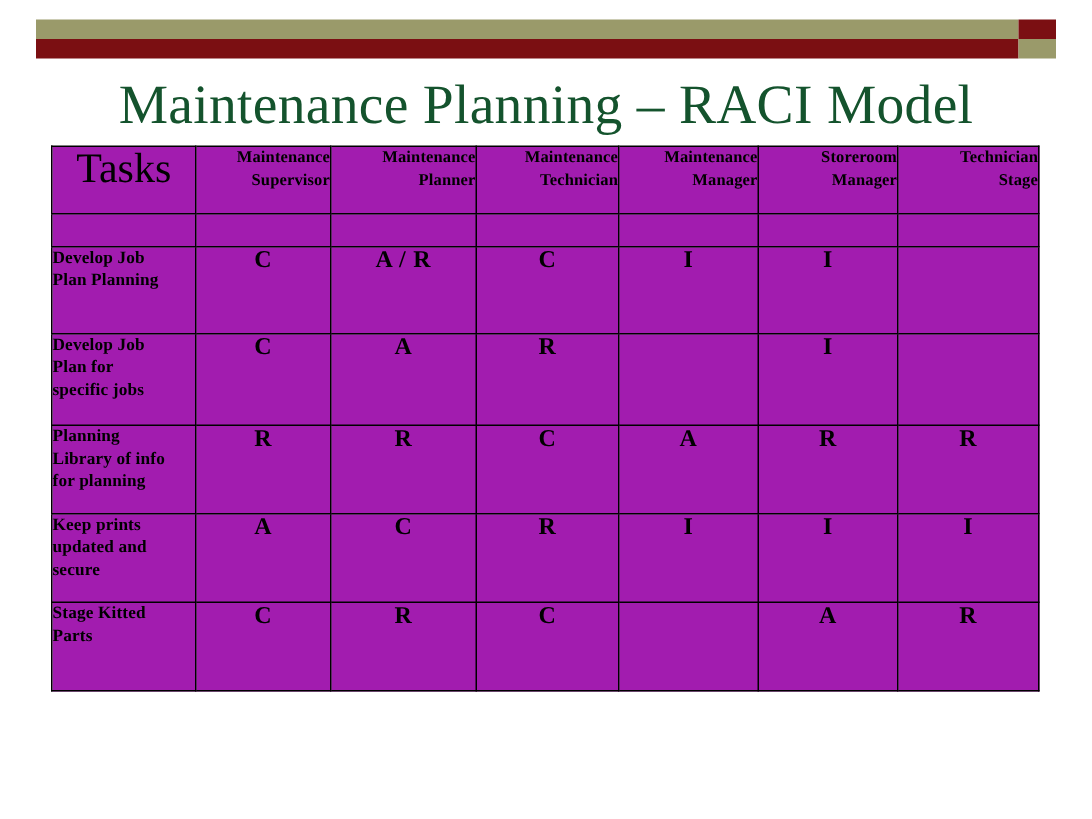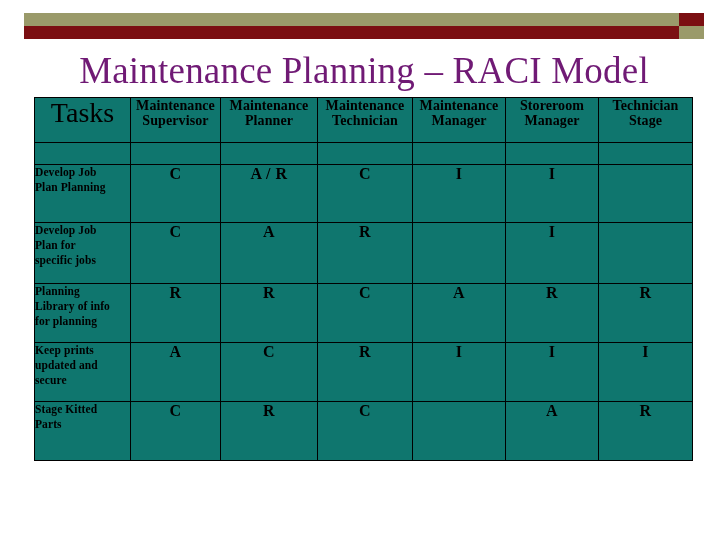--- a/index.html
+++ b/index.html
@@ -58,21 +58,21 @@
   }
   table.raci {
     border-collapse: collapse;
     table-layout: fixed;
     width: 658px;
   }
   table.raci td, table.raci th {
     border: 1.5px solid #000000;
     padding: 0;
     vertical-align: top;
-    background: #0f766e;
+    background: #a21caf;
   }
 
   
   col.c-task { width: 96px; }
   col.c-1 { width: 90px; }
   col.c-2 { width: 97px; }
   col.c-3 { width: 95px; }
   col.c-4 { width: 93px; }
   col.c-5 { width: 93px; }
   col.c-6 { width: 94px; }
@@ -85,23 +85,23 @@
   }
   .hdr-tasks {
     font-size: 28px;
     font-weight: normal;
     text-align: center;
     vertical-align: middle;
     line-height: 30px;
     padding-bottom: 2px;
   }
   .hdr-role {
-    font-size: 14px;
+    font-size: 11px;
     font-weight: bold;
-    text-align: center;
+    text-align: right;
     vertical-align: middle;
     line-height: 15px;
     padding: 0 0 0 6px;
     letter-spacing: 0.1px;
   }
   .hdr-role span { display: block; }
 
   
   .spacer-row td {
     height: 21px;
@@ -142,21 +142,21 @@
   <div class="deco-stripe top">
     <div class="deco-seg-long" style="background: rgb(154, 154, 106);"></div>
     <div class="deco-seg-cap" style="background: rgb(123, 15, 18);"></div>
   </div>
   <div class="deco-stripe bottom">
     <div class="deco-seg-long" style="background: rgb(123, 15, 18);"></div>
     <div class="deco-seg-cap" style="background: rgb(154, 154, 106);"></div>
   </div>
 </div>
 
-<div class="slide-title" style="color: #701a75;">Maintenance Planning – RACI Model</div>
+<div class="slide-title" style="color: #14532d;">Maintenance Planning – RACI Model</div>
 
 <div class="raci-wrap">
   <table class="raci">
     <colgroup>
       <col class="c-task">
         <col class="c-1">
         <col class="c-2">
         <col class="c-3">
       <col class="c-4">
         <col class="c-5">

